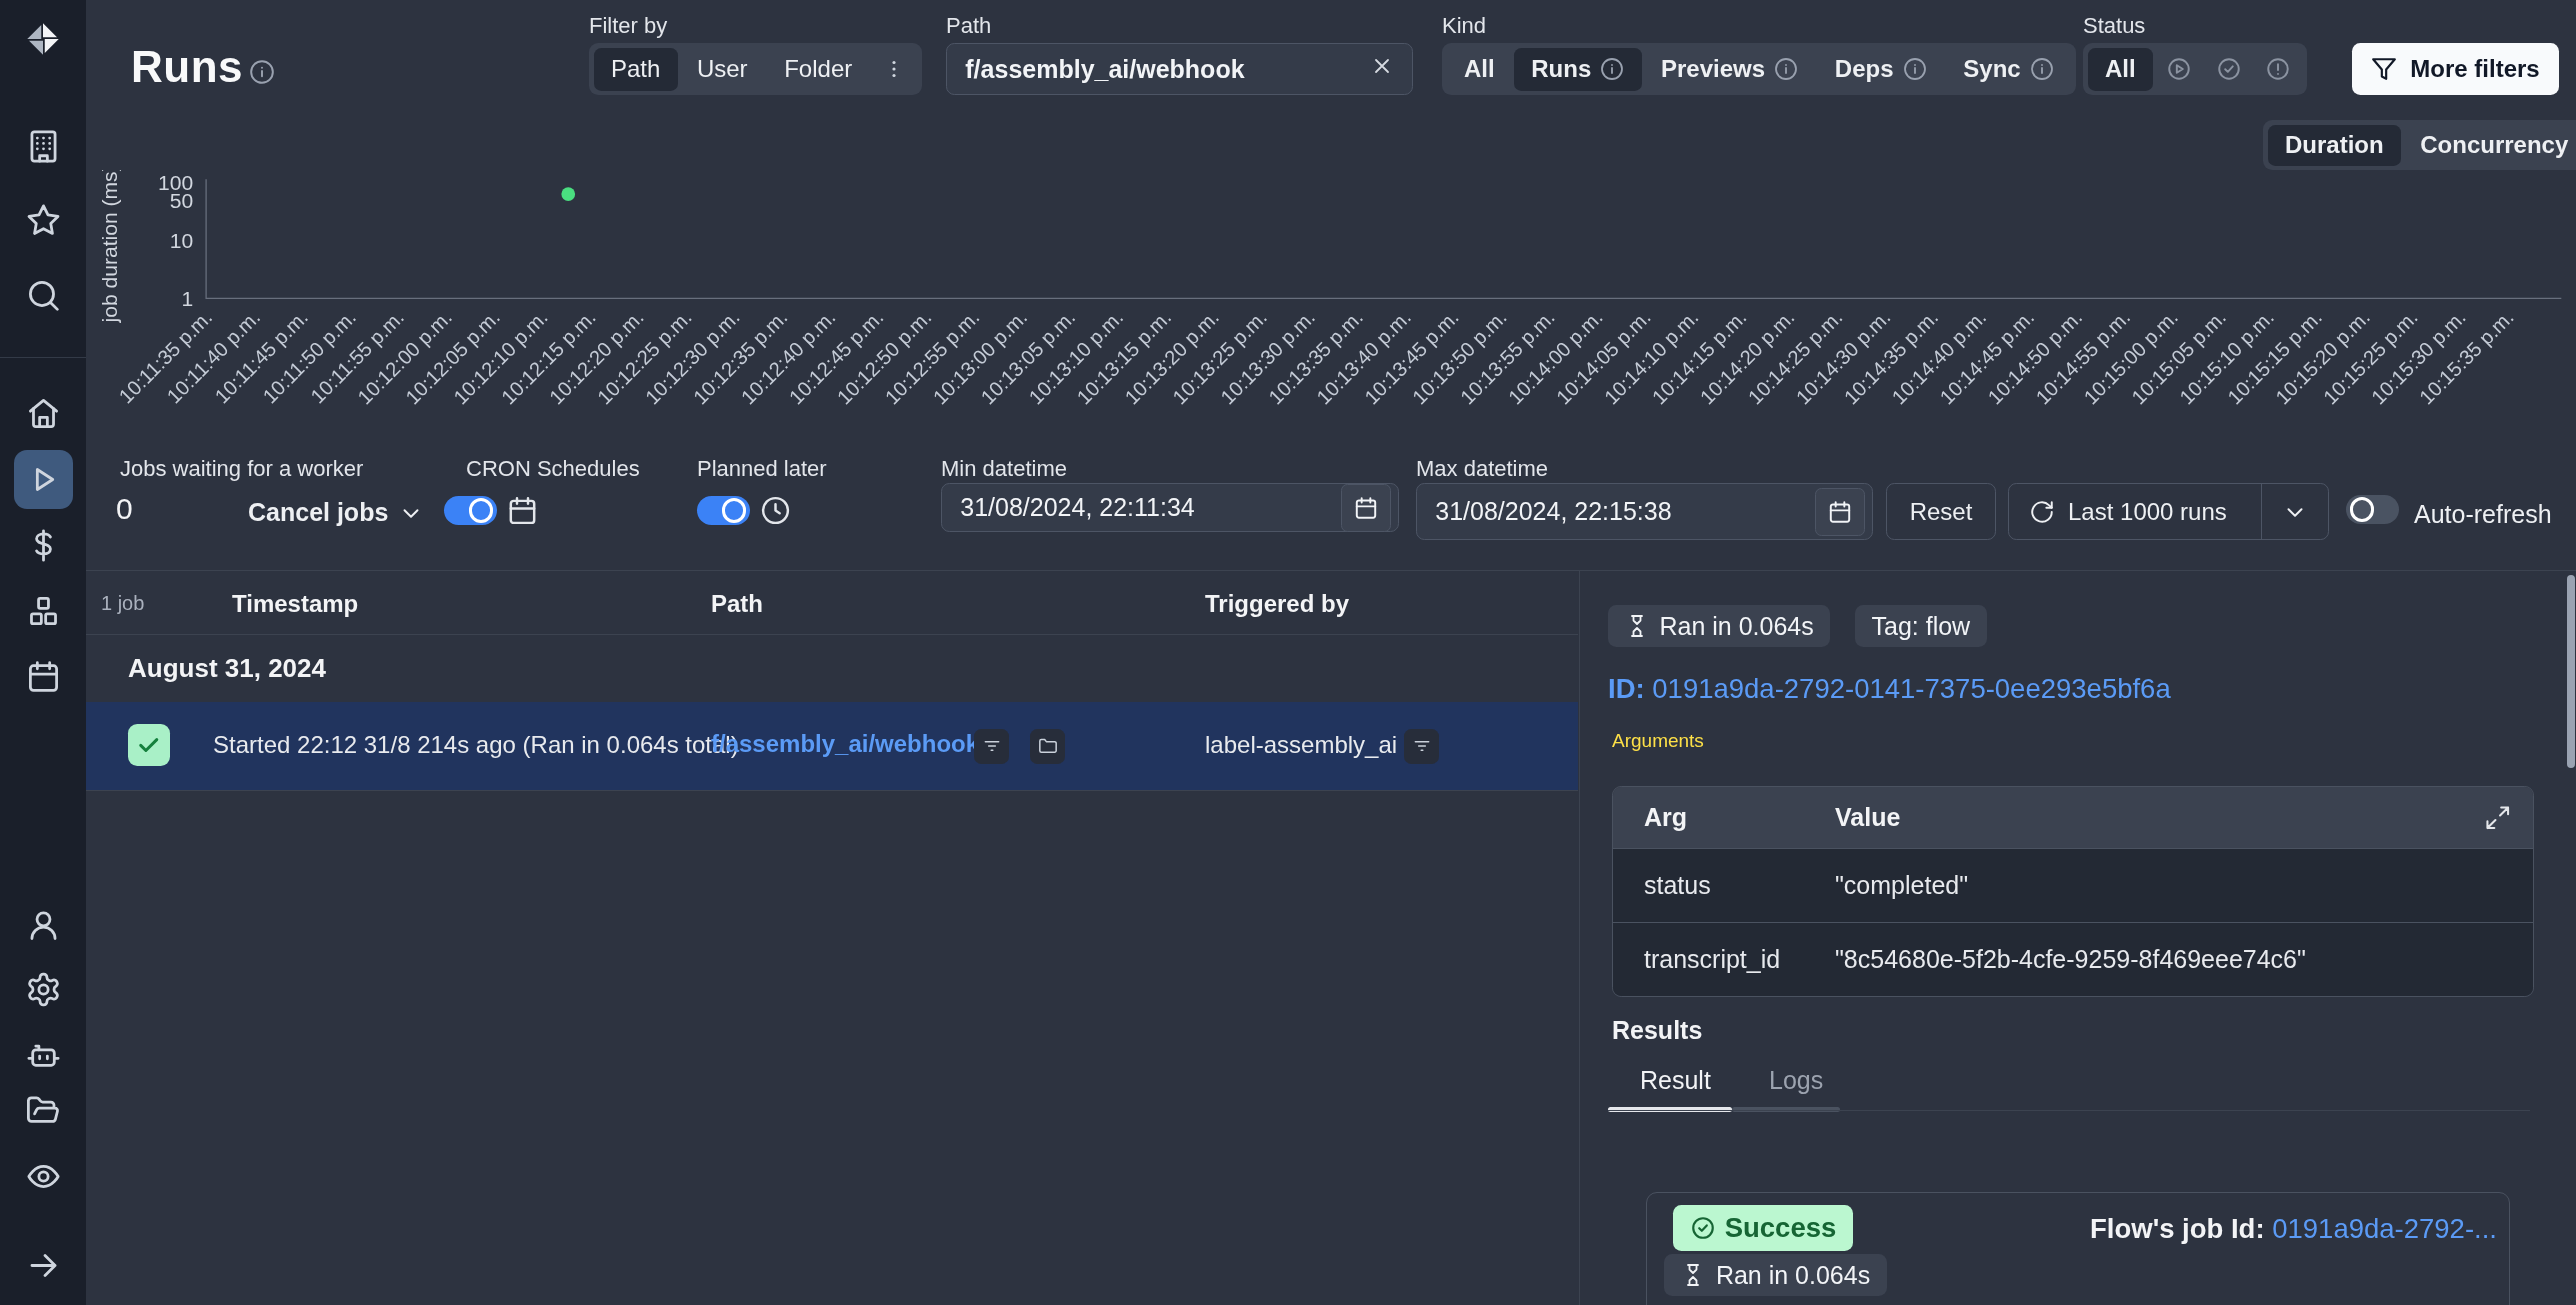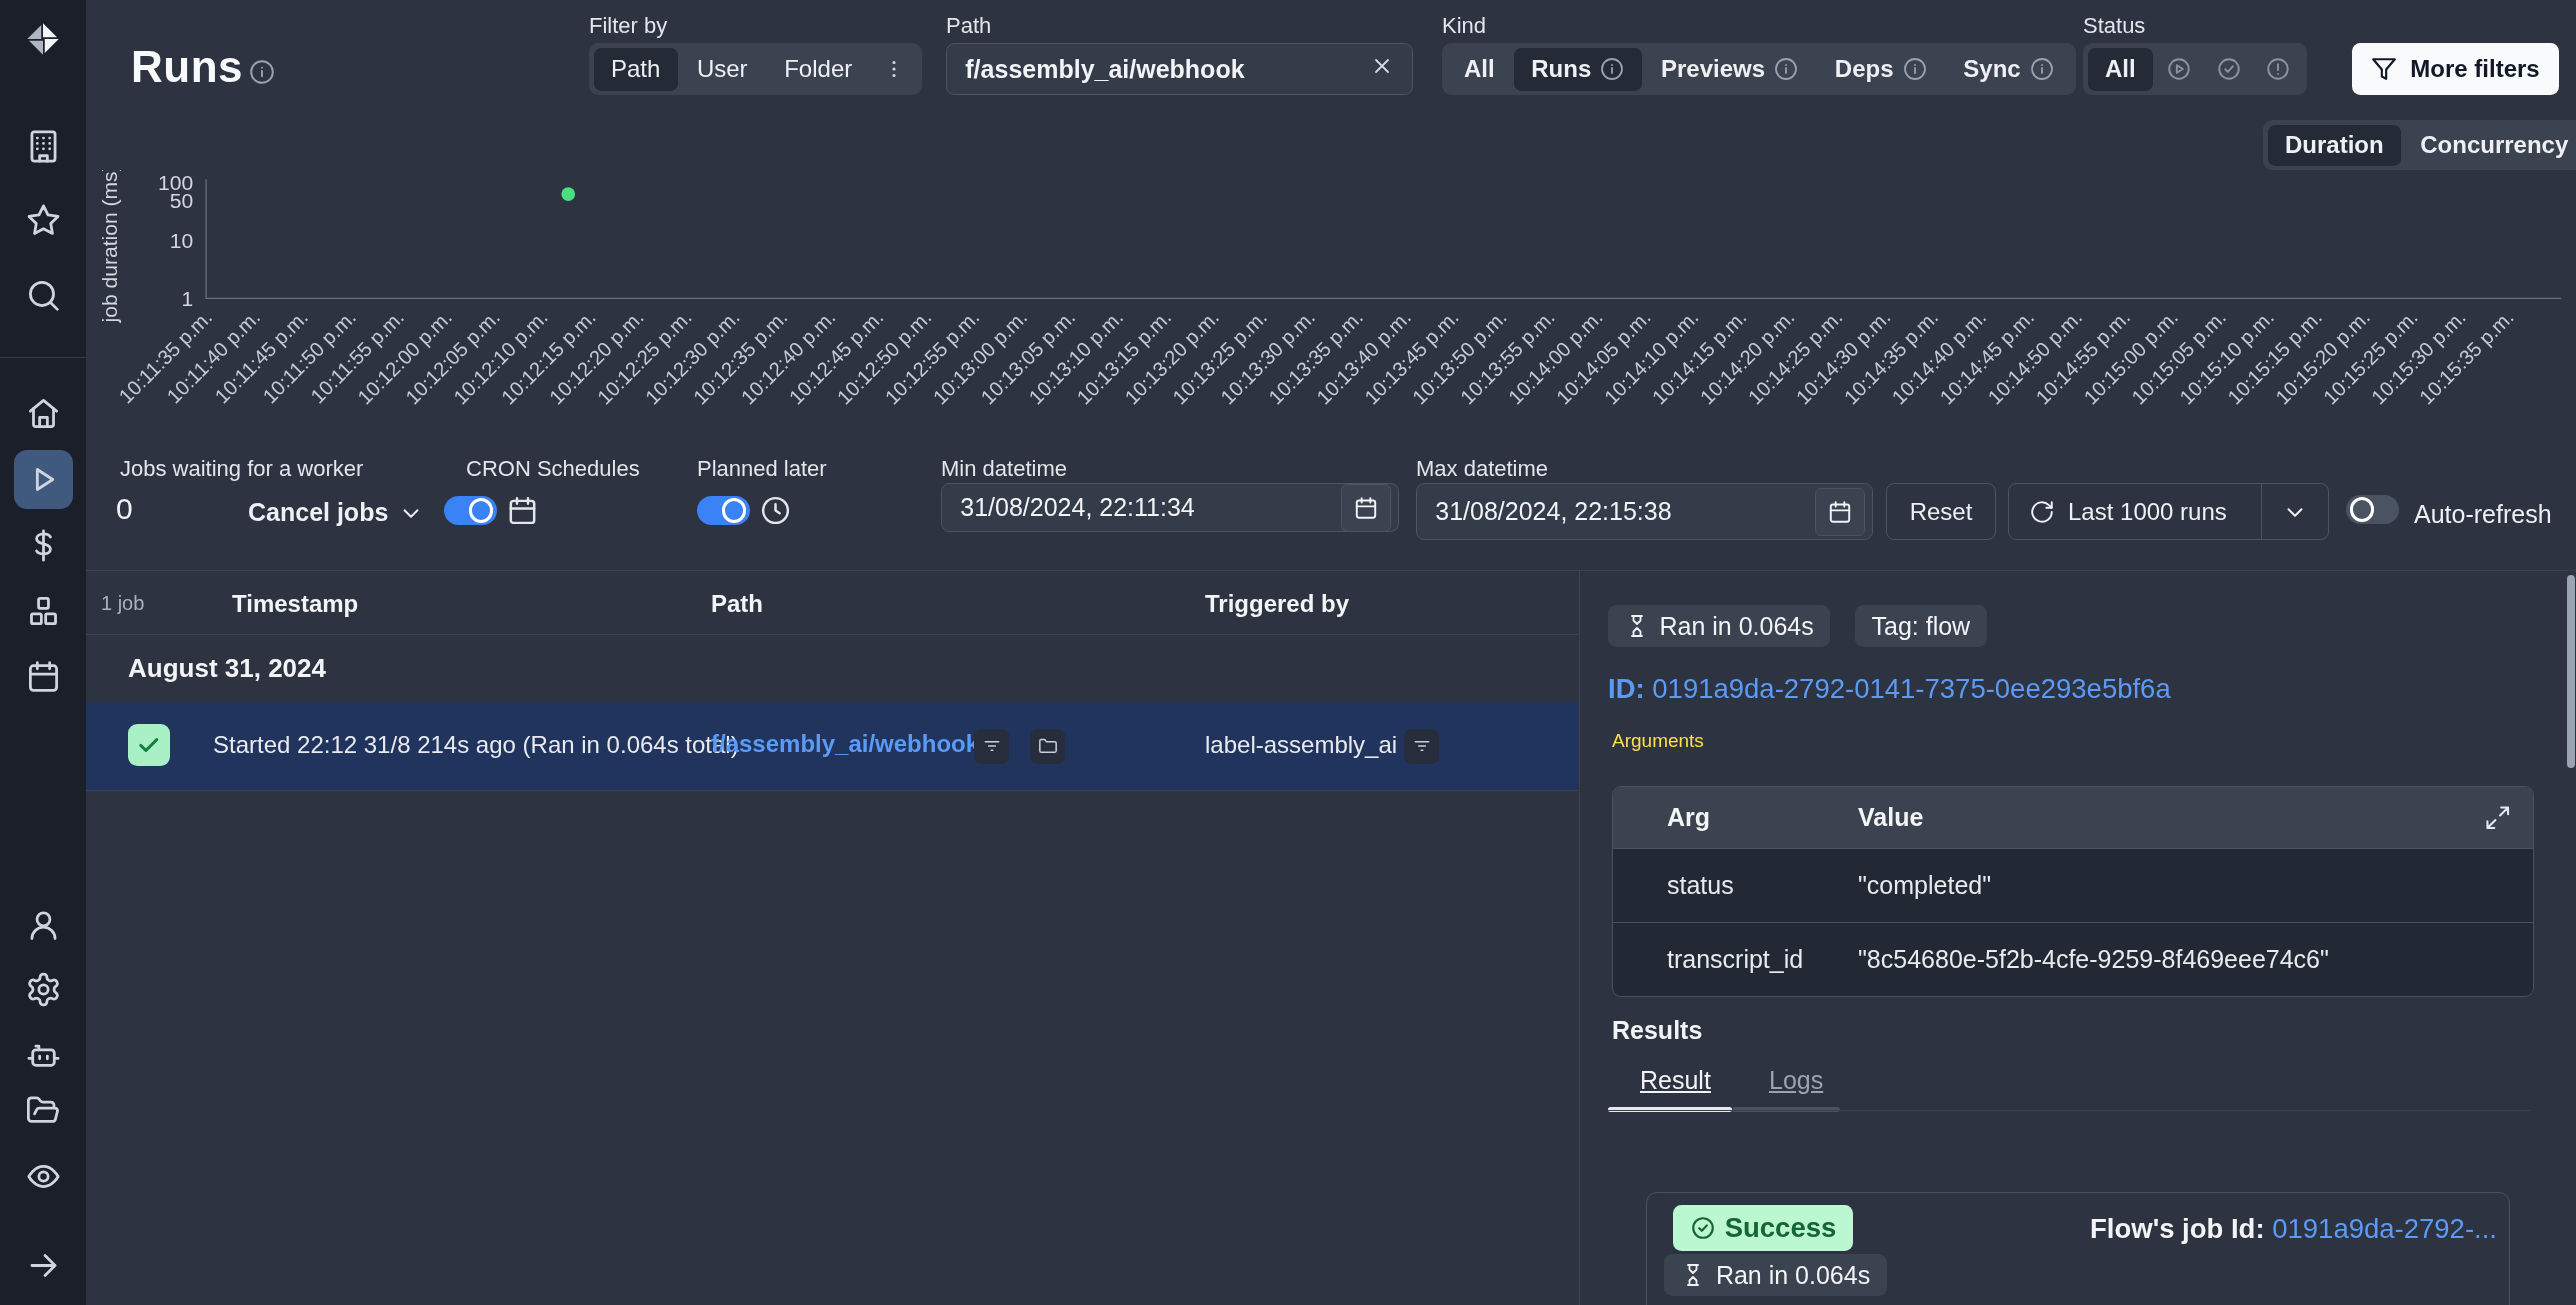--- a/index.html
+++ b/index.html
@@ -35,22 +35,22 @@
   .run-row{position:absolute;left:86px;top:702px;width:1492px;height:88px;background:#21345e;border-bottom:1.4px solid #3c4350;}
   .mini-btn{position:absolute;width:35px;height:35px;background:#272d3a;border-radius:7.3px;display:flex;align-items:center;justify-content:center;color:#cbd2dc;}
   .mini-btn svg{width:20px;height:20px;}
   .link{color:#5b9bf6;font-weight:600;}
   
   .badge{display:inline-flex;align-items:center;gap:11px;background:#3b4250;border-radius:8.3px;padding:0 16.5px;height:42px;font-size:25px;color:#f2f4f7;white-space:nowrap;}
   .badge svg{width:24px;height:24px;}
   .args-table{position:absolute;left:1612px;top:786px;width:920px;border:1.4px solid #4a5260;border-radius:9.2px;overflow:hidden;}
   .args-head{display:flex;align-items:center;background:#3b4250;height:61px;font-size:25px;font-weight:700;color:#f3f4f6;position:relative;}
   .args-row{display:flex;align-items:center;background:#232934;height:73px;font-size:25px;color:#e8eaee;border-top:1.4px solid #4a5260;}
-  .args-c1{width:191px;padding-left:54px;box-sizing:content-box;}
-  .tab{position:absolute;font-size:25px;text-decoration:underline;}
+  .args-c1{width:191px;padding-left:31px;box-sizing:content-box;}
+  .tab{position:absolute;font-size:25px;}
   .card{position:absolute;left:1646px;top:1192px;width:864px;height:193px;border:1.4px solid #4a5260;border-radius:11px;box-sizing:border-box;}
   .success-badge{position:absolute;display:inline-flex;align-items:center;gap:9.2px;background:#bbf7d0;color:#166534;font-weight:700;font-size:27.5px;border-radius:8.3px;padding:0 16.5px;height:46px;}
   .success-badge svg{width:26px;height:26px;}
   .scroll-thumb{position:absolute;left:2567px;top:575px;width:8.3px;height:193px;background:#9aa3b2;border-radius:4.6px;}
 </style>
 </head>
 <body>
 
 <div class="screen">
 

